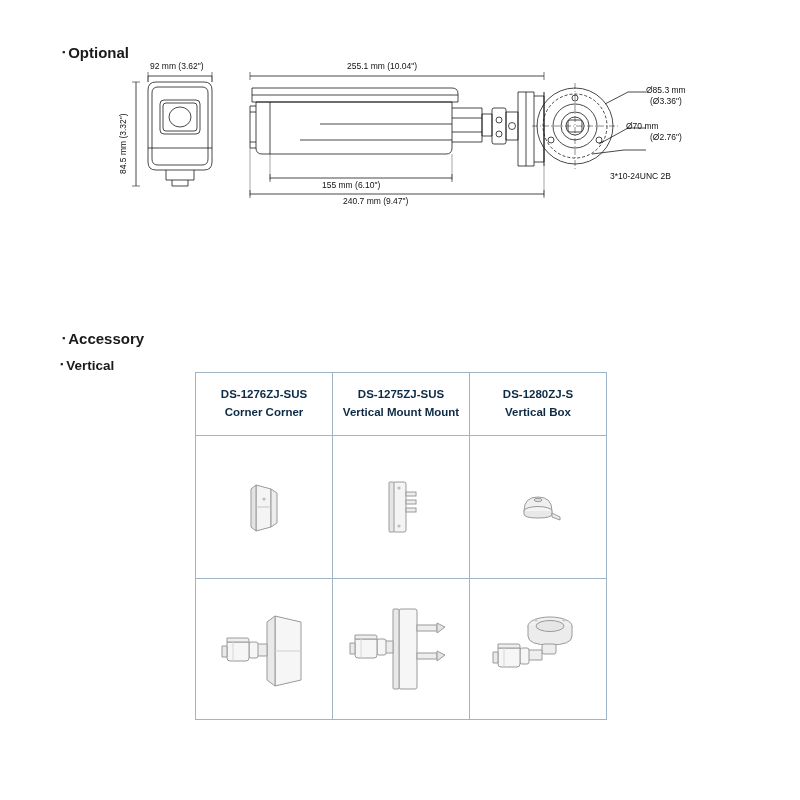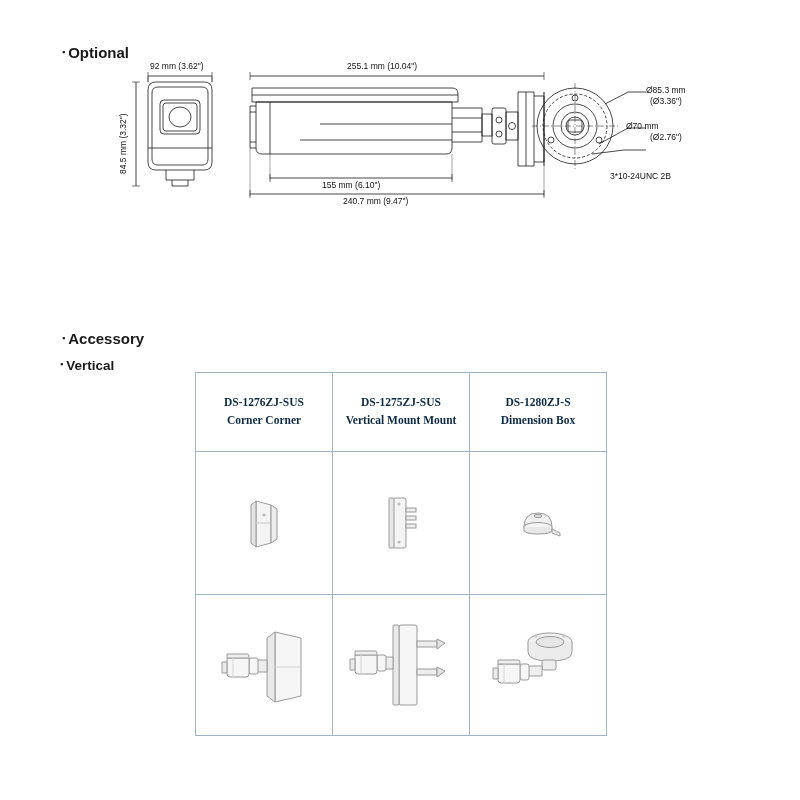--- a/index.html
+++ b/index.html
@@ -70,22 +70,21 @@
     padding: 0;
     vertical-align: middle;
     text-align: center;
   }
   #accessory-table th {
     height: 54px;
     font-size: 11.5px;
     font-weight: bold;
     color: #0d2a45;
     line-height: 1.55;
-    padding: 12px 2px;
-    font-family: Liberation Serif, serif;
+    padding: 4px 2px;
   }
   #accessory-table .img-cell-small { height: 142px; }
   #accessory-table .img-cell-large { height: 140px; }
   .cell-inner {
     display: flex;
     align-items: center;
     justify-content: center;
     height: 100%;
   }
   svg { display: block; }
@@ -219,21 +218,21 @@
       <th>
         <div>DS-1276ZJ-SUS</div>
         <div>Corner Corner</div>
       </th>
       <th>
         <div>DS-1275ZJ-SUS</div>
         <div>Vertical Mount Mount</div>
       </th>
       <th>
         <div>DS-1280ZJ-S</div>
-        <div>Dimension Box</div>
+        <div>Vertical Box</div>
       </th>
     </tr>
   </thead>
   <tbody>
 
     <tr>
       <td class="img-cell-small">
         <div class="cell-inner">
           <svg width="40" height="56" viewBox="0 0 40 56">
             <g stroke="#9a9a9a" fill="#f4f4f4" stroke-width="1">

